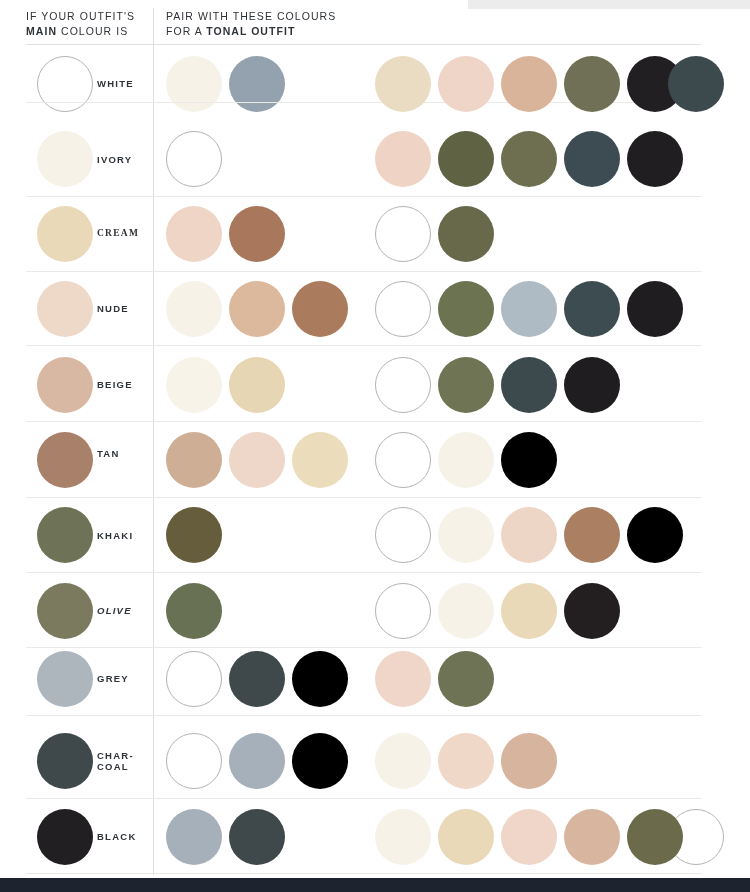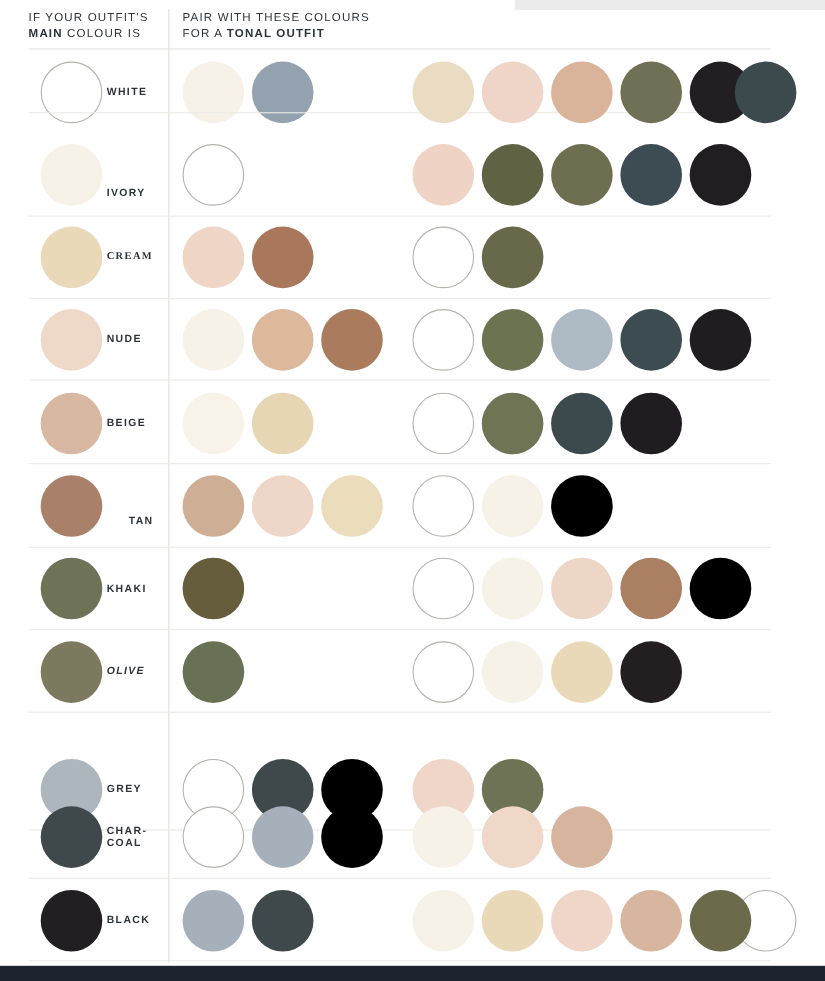--- a/index.html
+++ b/index.html
@@ -143,21 +143,21 @@
         <div class="dot" style="left: 375px; top: 9.65px; width: 56px; height: 56px; background: rgb(233, 220, 194); z-index: 1;"></div>
         <div class="dot" style="left: 438px; top: 9.65px; width: 56px; height: 56px; background: rgb(238, 213, 200); z-index: 1;"></div>
         <div class="dot" style="left: 501px; top: 9.65px; width: 56px; height: 56px; background: rgb(217, 180, 155); z-index: 1;"></div>
         <div class="dot" style="left: 564px; top: 9.65px; width: 56px; height: 56px; background: rgb(111, 112, 85); z-index: 1;"></div>
         <div class="dot" style="left: 627px; top: 9.65px; width: 56px; height: 56px; background: rgb(33, 31, 33); z-index: 1;"></div>
         <div class="dot" style="left: 668px; top: 9.65px; width: 56px; height: 56px; background: rgb(61, 74, 77); z-index: 1;"></div>
         <div class="row-rule"></div>
       </div>
       <div class="row" style="top: 121.3px; height: 75.3px;">
         <div class="main-swatch" style="left: 37px; top: 9.65px; width: 56px; height: 56px; background: rgb(247, 242, 232);"></div>
-        <div class="main-label" style="left: 97px; top: 49px;">IVORY</div>
+        <div class="main-label" style="left: 97px; top: 33px;">IVORY</div>
         <div class="dot outline" style="left: 166px; top: 9.65px; width: 56px; height: 56px;"></div>
         <div class="dot" style="left: 375px; top: 9.65px; width: 56px; height: 56px; background: rgb(239, 211, 196); z-index: 1;"></div>
         <div class="dot" style="left: 438px; top: 9.65px; width: 56px; height: 56px; background: rgb(95, 99, 68); z-index: 1;"></div>
         <div class="dot" style="left: 501px; top: 9.65px; width: 56px; height: 56px; background: rgb(110, 111, 80); z-index: 1;"></div>
         <div class="dot" style="left: 564px; top: 9.65px; width: 56px; height: 56px; background: rgb(60, 76, 82); z-index: 1;"></div>
         <div class="dot" style="left: 627px; top: 9.65px; width: 56px; height: 56px; background: rgb(32, 30, 32); z-index: 1;"></div>
         <div class="row-rule"></div>
       </div>
       <div class="row" style="top: 196.6px; height: 75.3px; font-family: Liberation Serif, serif;">
         <div class="main-swatch" style="left: 37px; top: 9.65px; width: 56px; height: 56px; background: rgb(234, 217, 184);"></div>
@@ -187,21 +187,21 @@
         <div class="dot" style="left: 166px; top: 9.65px; width: 56px; height: 56px; background: rgb(248, 243, 233);"></div>
         <div class="dot" style="left: 229px; top: 9.65px; width: 56px; height: 56px; background: rgb(231, 214, 180);"></div>
         <div class="dot outline" style="left: 375px; top: 9.65px; width: 56px; height: 56px; z-index: 1;"></div>
         <div class="dot" style="left: 438px; top: 9.65px; width: 56px; height: 56px; background: rgb(110, 116, 84); z-index: 1;"></div>
         <div class="dot" style="left: 501px; top: 9.65px; width: 56px; height: 56px; background: rgb(61, 74, 77); z-index: 1;"></div>
         <div class="dot" style="left: 564px; top: 9.65px; width: 56px; height: 56px; background: rgb(31, 29, 31); z-index: 1;"></div>
         <div class="row-rule"></div>
       </div>
       <div class="row" style="top: 422.5px; height: 75.3px;">
         <div class="main-swatch" style="left: 37px; top: 9.65px; width: 56px; height: 56px; background: rgb(169, 129, 106);"></div>
-        <div class="main-label" style="left: 97px; top: 45px; margin-left: 20px;">TAN</div>
+        <div class="main-label" style="left: 97px; top: 25px;">TAN</div>
         <div class="dot" style="left: 166px; top: 9.65px; width: 56px; height: 56px; background: rgb(207, 174, 150);"></div>
         <div class="dot" style="left: 229px; top: 9.65px; width: 56px; height: 56px; background: rgb(238, 214, 200);"></div>
         <div class="dot" style="left: 292px; top: 9.65px; width: 56px; height: 56px; background: rgb(235, 220, 188);"></div>
         <div class="dot outline" style="left: 375px; top: 9.65px; width: 56px; height: 56px; z-index: 1;"></div>
         <div class="dot" style="left: 438px; top: 9.65px; width: 56px; height: 56px; background: rgb(246, 242, 232); z-index: 1;"></div>
         <div class="dot" style="left: 501px; top: 9.65px; width: 56px; height: 56px; background: rgb(0, 0, 0); z-index: 1;"></div>
         <div class="row-rule"></div>
       </div>
       <div class="row" style="top: 497.8px; height: 75.3px;">
         <div class="main-swatch" style="left: 37px; top: 9.65px; width: 56px; height: 56px; background: rgb(110, 115, 87);"></div>
@@ -217,21 +217,21 @@
       <div class="row" style="top: 573.1px; height: 75.3px; font-style: italic;">
         <div class="main-swatch" style="left: 37px; top: 9.65px; width: 56px; height: 56px; background: rgb(123, 122, 94);"></div>
         <div class="main-label" style="left: 97px; top: 31.9px;">OLIVE</div>
         <div class="dot" style="left: 166px; top: 9.65px; width: 56px; height: 56px; background: rgb(105, 113, 84);"></div>
         <div class="dot outline" style="left: 375px; top: 9.65px; width: 56px; height: 56px; z-index: 1;"></div>
         <div class="dot" style="left: 438px; top: 9.65px; width: 56px; height: 56px; background: rgb(246, 242, 232); z-index: 1;"></div>
         <div class="dot" style="left: 501px; top: 9.65px; width: 56px; height: 56px; background: rgb(234, 217, 184); z-index: 1;"></div>
         <div class="dot" style="left: 564px; top: 9.65px; width: 56px; height: 56px; background: rgb(35, 31, 32); z-index: 1;"></div>
         <div class="row-rule"></div>
       </div>
-      <div class="row" style="top: 680px; height: 75.3px;">
+      <div class="row" style="top: 641px; height: 75.3px;">
         <div class="main-swatch" style="left: 37px; top: 9.65px; width: 56px; height: 56px; background: rgb(173, 181, 189);"></div>
         <div class="main-label" style="left: 97px; top: 31.9px;">GREY</div>
         <div class="dot outline" style="left: 166px; top: 9.65px; width: 56px; height: 56px;"></div>
         <div class="dot" style="left: 229px; top: 9.65px; width: 56px; height: 56px; background: rgb(63, 72, 74);"></div>
         <div class="dot" style="left: 292px; top: 9.65px; width: 56px; height: 56px; background: rgb(0, 0, 0);"></div>
         <div class="dot" style="left: 375px; top: 9.65px; width: 56px; height: 56px; background: rgb(239, 214, 200); z-index: 1;"></div>
         <div class="dot" style="left: 438px; top: 9.65px; width: 56px; height: 56px; background: rgb(110, 115, 85); z-index: 1;"></div>
         <div class="row-rule"></div>
       </div>
       <div class="row" style="top: 723.7px; height: 75.3px;">

